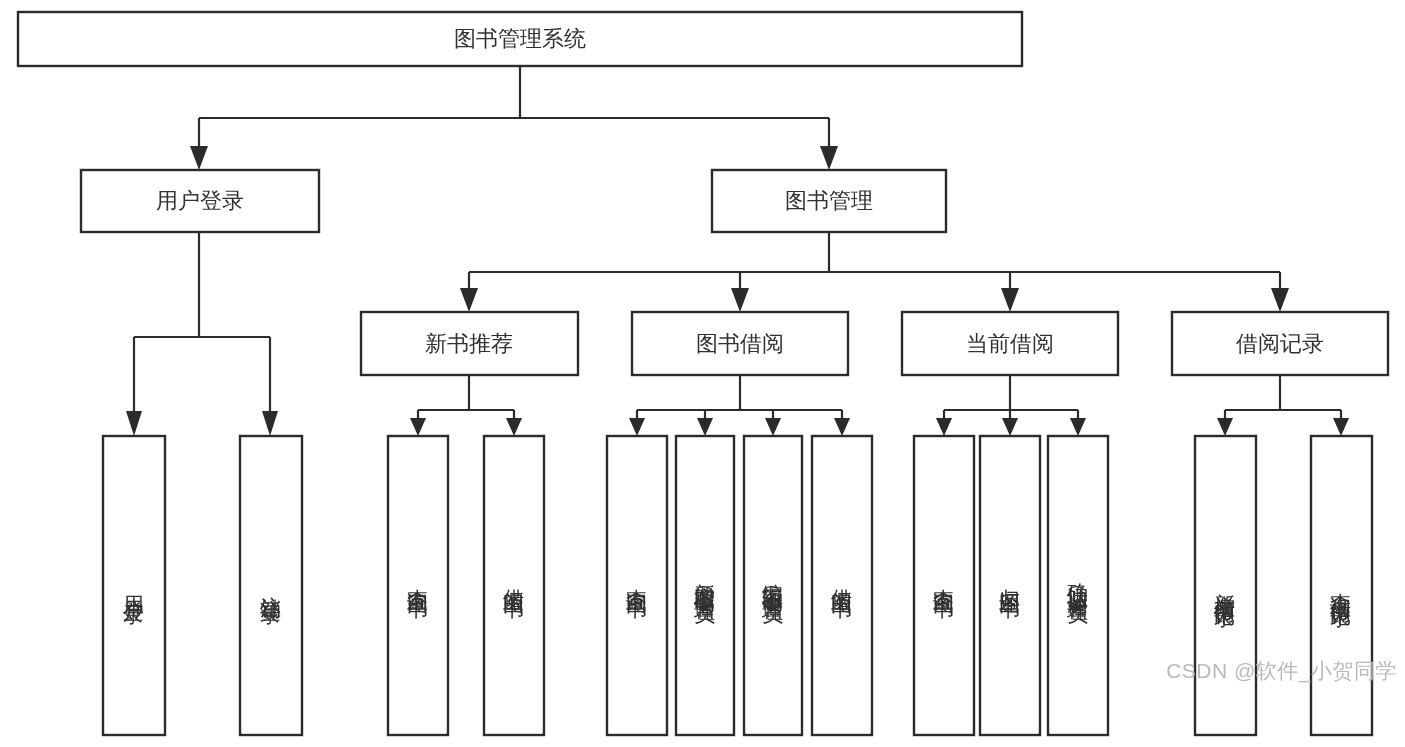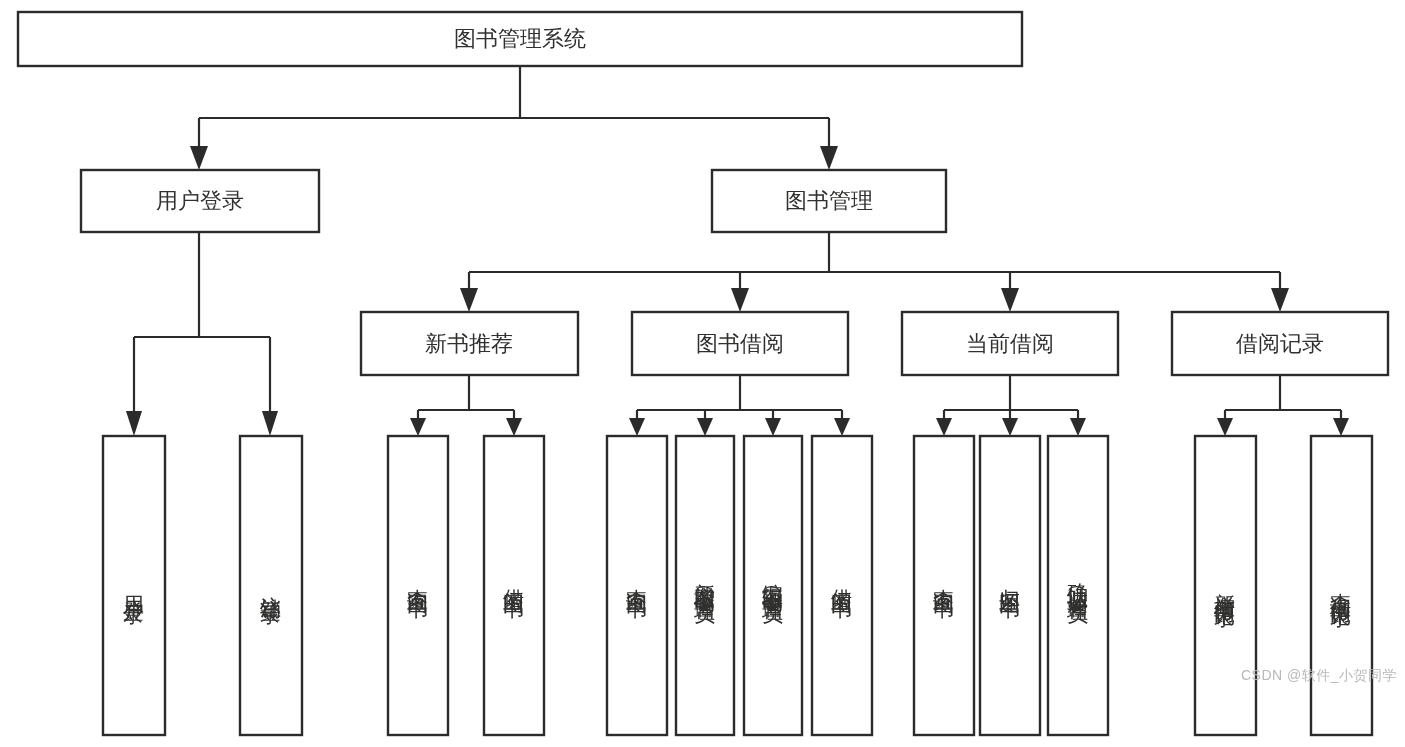--- a/index.html
+++ b/index.html
@@ -57,21 +57,21 @@
     text-orientation: upright;
     letter-spacing: 3px;
     dominant-baseline: central;
     text-anchor: middle;
   }
   .watermark {
     position: absolute;
     right: 8px;
     bottom: 4px;
     font-family: "Liberation Sans", "DejaVu Sans", sans-serif;
-    font-size: 14px;
+    font-size: 21px;
     color: #b9b9b9;
     white-space: nowrap;
     letter-spacing: 0.5px;
   }
 </style>
 </head>
 <body>
 
 <div id="diagram-root">
 

